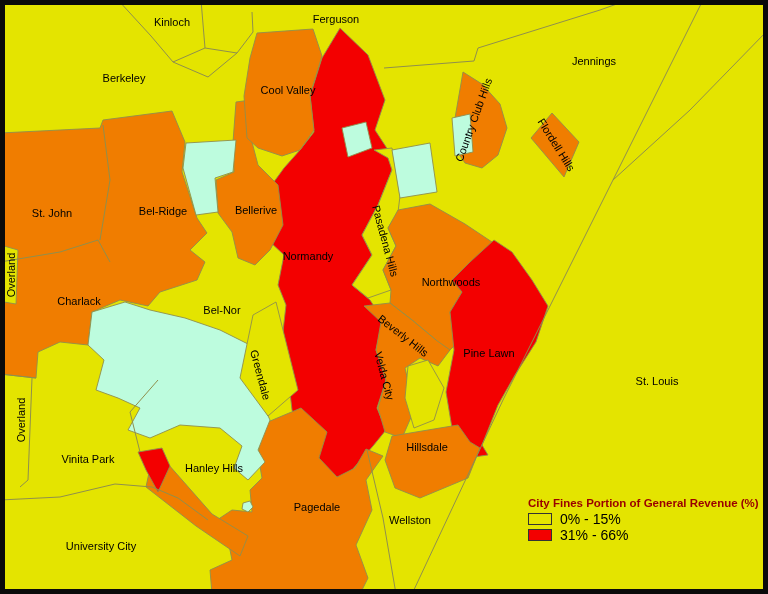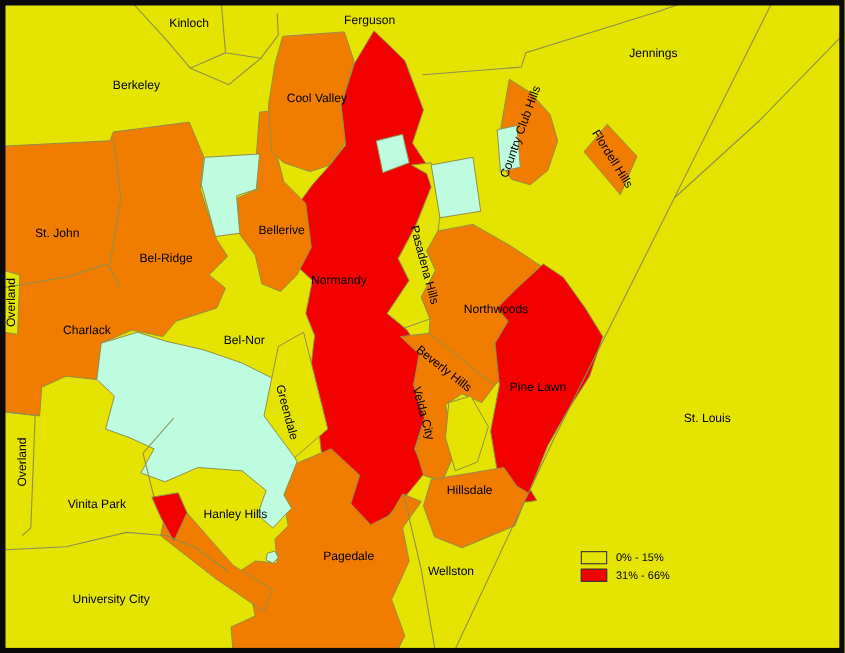--- a/index.html
+++ b/index.html
@@ -6,21 +6,21 @@
   .stage{position:relative;width:768px;height:594px;overflow:hidden;background:#E4E400;
          font-family:"Liberation Sans",sans-serif;}
   .stage svg{position:absolute;left:0;top:0;width:768px;height:594px;display:block;}
   .map-labels{position:absolute;left:0;top:0;width:644px;height:594px;pointer-events:none;}
   .map-label{position:absolute;font-size:11px;color:#000;white-space:nowrap;
              transform:translate(-50%,-50%);line-height:1;}
   .legend{position:absolute;left:528px;top:497px;width:236px;}
   .legend-title{font-size:11.5px;font-weight:bold;white-space:nowrap;letter-spacing:0px;}
   .legend-row{display:flex;align-items:center;margin-top:4px;height:12px;}
   .legend-swatch{width:22px;height:10px;border:1px solid #333;margin-right:8px;flex:0 0 auto;}
-  .legend-label{font-size:10px;color:#000;white-space:nowrap;}
+  .legend-label{font-size:14px;color:#000;white-space:nowrap;}
 </style>
 </head>
 <body>
 
 <div class="stage">
   <svg id="map-svg" viewBox="0 0 768 594">
     <rect x="0" y="0" width="768" height="594" fill="#E4E400"></rect>
     <g id="region-layer">
         <polygon points="340,28 368,55 385,100 375,130 390,153 392,170 378,205 362,235 372,255 352,285 370,300 383,320 376,350 386,380 377,408 386,430 373,446 352,470 334,480 316,462 302,438 292,410 288,375 282,340 286,305 278,285 284,255 268,240 262,228 278,212 268,190 284,168 300,150 314,132 310,96 322,58" fill="#F30000" stroke="#8F8F4D" stroke-width="0.9"></polygon>
         <polygon points="374,150 392,148 400,196 398,212 388,228 396,246 383,270 391,290 368,298 352,285 372,255 362,235 378,205 392,170 388,158" fill="#E4E400" stroke="#8F8F4D" stroke-width="0.9"></polygon>
@@ -62,47 +62,48 @@
         <path d="M0,262 L60,252 L98,240 L110,262" fill="none" stroke="#8F8F4D" stroke-width="1"></path>
       </g>
     <rect x="2.5" y="2.5" width="763" height="589" fill="none" stroke="#0A0A0A" stroke-width="5"></rect>
   </svg>
 
   <div class="map-labels" id="label-layer">
       <div class="map-label" style="left: 172px; top: 22px; color: rgb(0, 0, 0);">Kinloch</div>
       <div class="map-label" style="left: 336px; top: 19px; color: rgb(0, 0, 0);">Ferguson</div>
       <div class="map-label" style="left: 124px; top: 78px; color: rgb(0, 0, 0);">Berkeley</div>
       <div class="map-label" style="left: 288px; top: 90px; color: rgb(0, 0, 0);">Cool Valley</div>
-      <div class="map-label" style="left: 594px; top: 49px; color: rgb(0, 0, 0);">Jennings</div>
+      <div class="map-label" style="left: 594px; top: 61px; color: rgb(0, 0, 0);">Jennings</div>
       <div class="map-label" style="left: 474px; top: 120px; color: rgb(0, 0, 0); transform: translate(-50%, -50%) rotate(-70deg);">Country Club Hills</div>
       <div class="map-label" style="left: 556px; top: 145px; color: rgb(0, 0, 0); transform: translate(-50%, -50%) rotate(58deg);">Flordell Hills</div>
       <div class="map-label" style="left: 52px; top: 213px; color: rgb(0, 0, 0);">St. John</div>
-      <div class="map-label" style="left: 151px; top: 211px; color: rgb(0, 0, 0); margin-top: 25px;">Bel-Ridge</div>
+      <div class="map-label" style="left: 163px; top: 211px; color: rgb(0, 0, 0);">Bel-Ridge</div>
       <div class="map-label" style="left: 256px; top: 210px; color: rgb(0, 0, 0);">Bellerive</div>
       <div class="map-label" style="left: 308px; top: 256px; color: rgb(0, 0, 0);">Normandy</div>
       <div class="map-label" style="left: 385px; top: 241px; color: rgb(0, 0, 0); transform: translate(-50%, -50%) rotate(75deg);">Pasadena Hills</div>
       <div class="map-label" style="left: 11px; top: 275px; color: rgb(0, 0, 0); transform: translate(-50%, -50%) rotate(-90deg);">Overland</div>
       <div class="map-label" style="left: 57px; top: 301px; color: rgb(0, 0, 0); margin-left: 22px;">Charlack</div>
       <div class="map-label" style="left: 222px; top: 310px; color: rgb(0, 0, 0);">Bel-Nor</div>
       <div class="map-label" style="left: 260px; top: 375px; color: rgb(0, 0, 0); transform: translate(-50%, -50%) rotate(75deg);">Greendale</div>
       <div class="map-label" style="left: 451px; top: 282px; color: rgb(0, 0, 0);">Northwoods</div>
       <div class="map-label" style="left: 403px; top: 336px; color: rgb(0, 0, 0); transform: translate(-50%, -50%) rotate(38deg);">Beverly Hills</div>
       <div class="map-label" style="left: 384px; top: 376px; color: rgb(0, 0, 0); transform: translate(-50%, -50%) rotate(75deg);">Velda City</div>
       <div class="map-label" style="left: 489px; top: 353px; color: rgb(0, 0, 0);">Pine Lawn</div>
-      <div class="map-label" style="left: 643px; top: 381px; color: rgb(0, 0, 0);">St. Louis</div>
+      <div class="map-label" style="left: 657px; top: 381px; color: rgb(0, 0, 0);">St. Louis</div>
       <div class="map-label" style="left: 21px; top: 420px; color: rgb(0, 0, 0); transform: translate(-50%, -50%) rotate(-90deg);">Overland</div>
       <div class="map-label" style="left: 88px; top: 459px; color: rgb(0, 0, 0);">Vinita Park</div>
       <div class="map-label" style="left: 206px; top: 468px; color: rgb(0, 0, 0); padding-left: 16px;">Hanley Hills</div>
       <div class="map-label" style="left: 427px; top: 447px; color: rgb(0, 0, 0);">Hillsdale</div>
       <div class="map-label" style="left: 317px; top: 507px; color: rgb(0, 0, 0);">Pagedale</div>
       <div class="map-label" style="left: 410px; top: 520px; color: rgb(0, 0, 0);">Wellston</div>
       <div class="map-label" style="left: 101px; top: 546px; color: rgb(0, 0, 0);">University City</div>
     </div>
 
   <div class="legend">
+    <div class="legend-title" style="color: rgb(153, 0, 0);">City Fines Portion of General Revenue (%)</div>
     <div id="legend-rows">
         <div class="legend-row">
           <span class="legend-swatch" style="background: rgb(228, 228, 0);"></span>
           <span class="legend-label">0% - 15%</span>
         </div>
         <div class="legend-row">
           <span class="legend-swatch" style="background: rgb(243, 0, 0);"></span>
           <span class="legend-label">31% - 66%</span>
         </div>
       </div>

